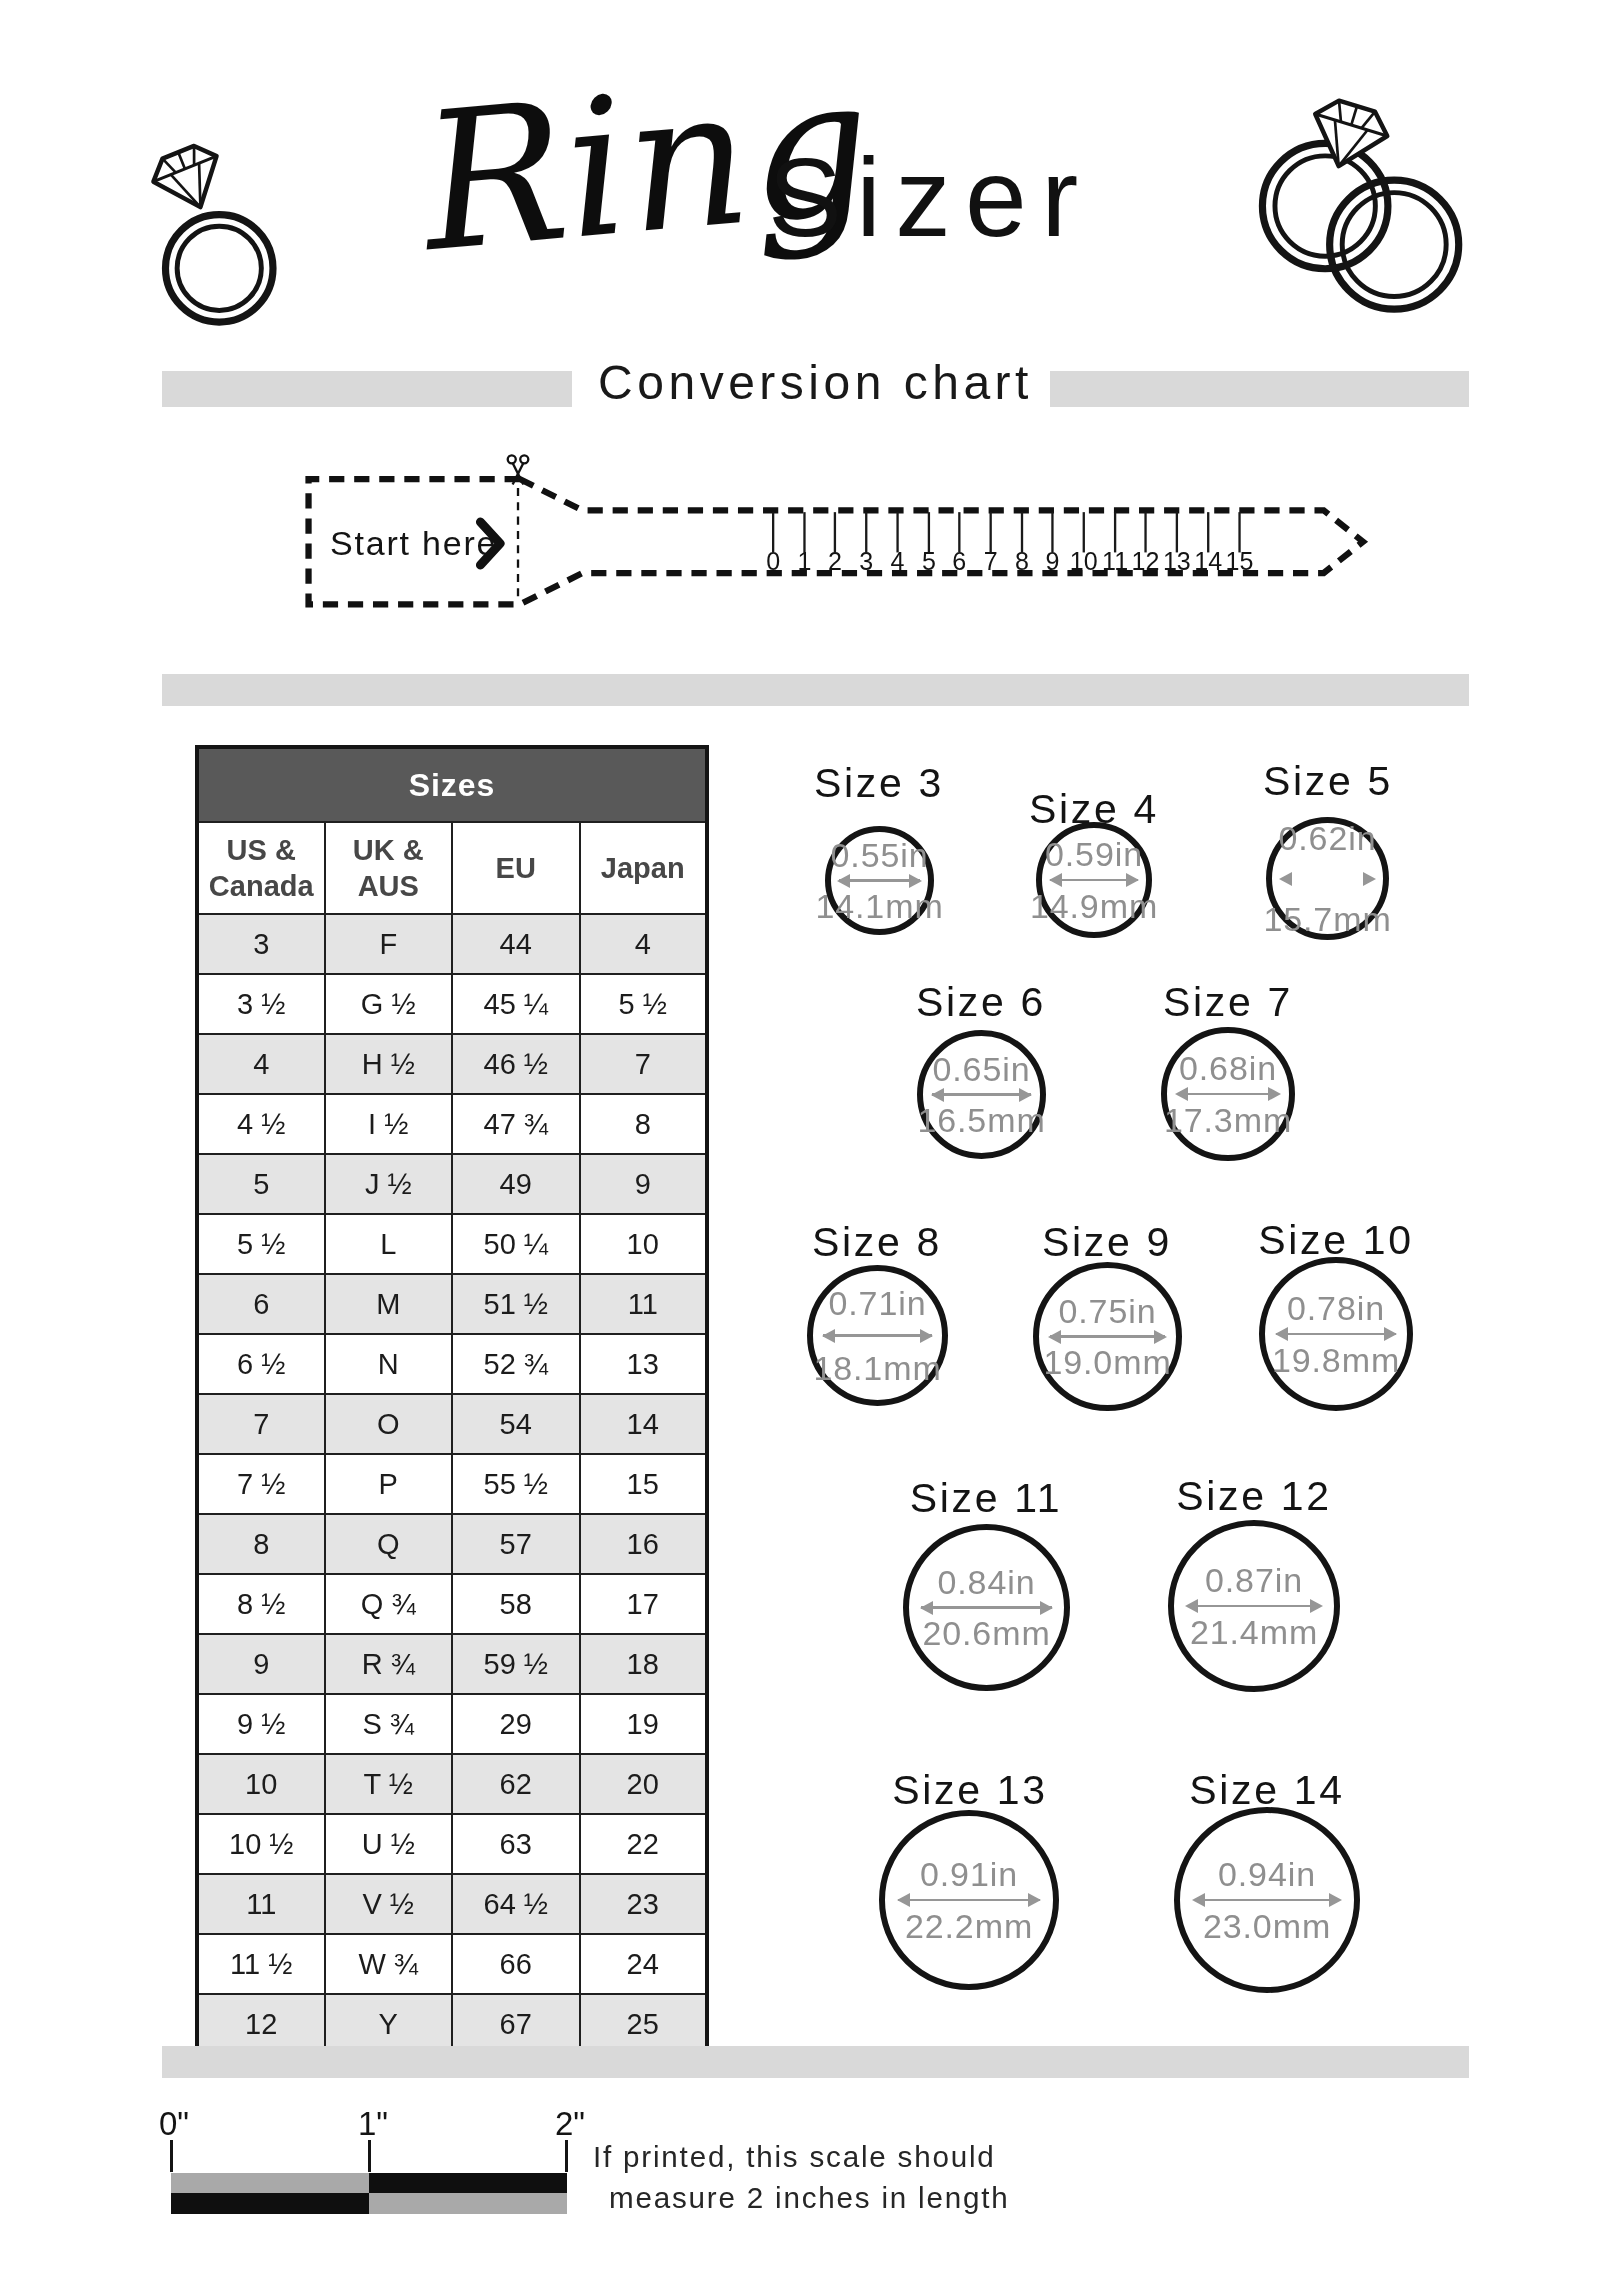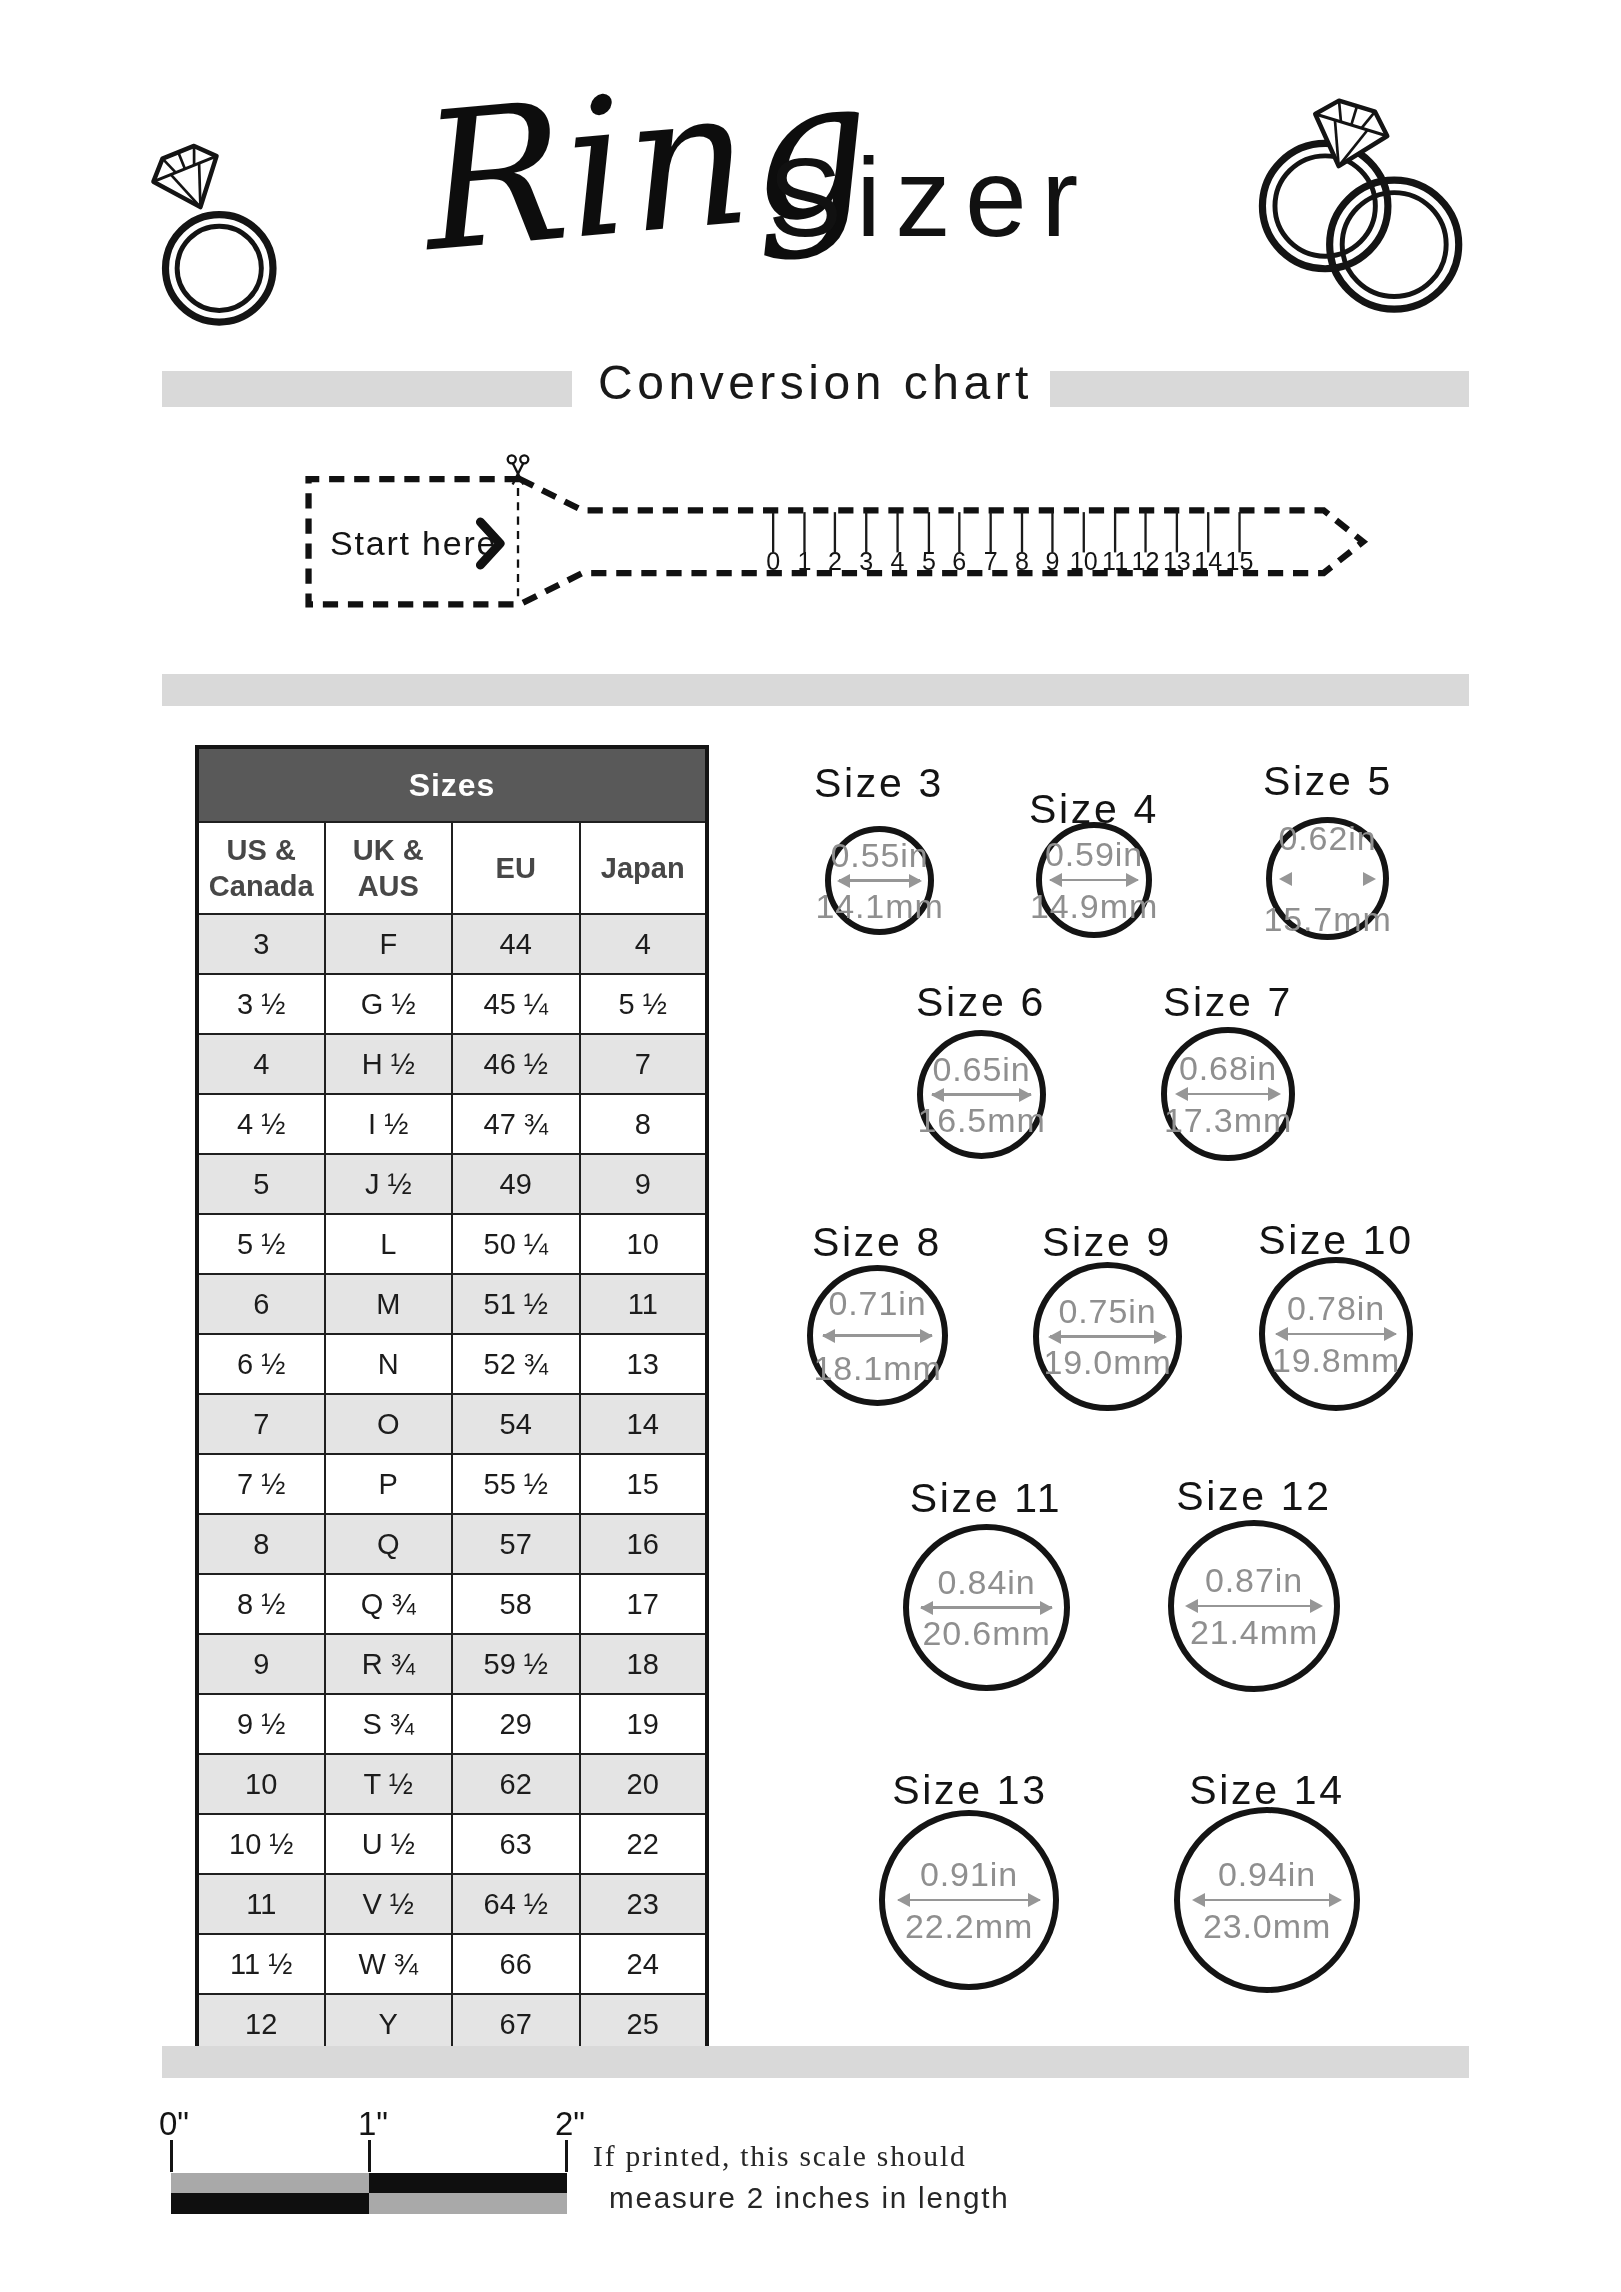--- a/index.html
+++ b/index.html
@@ -400,17 +400,17 @@
   <div class="scale-label" style="left:159px;">0"</div>
   <div class="scale-label" style="left:358px;">1"</div>
   <div class="scale-label" style="left:555px;">2"</div>
   <div class="scale-tick" style="left:170px;"></div>
   <div class="scale-tick" style="left:368px;"></div>
   <div class="scale-tick" style="left:565px;"></div>
   <div class="bar-seg" style="left:171px;top:2173px;width:198px;background:#a9a9a9;"></div>
   <div class="bar-seg" style="left:369px;top:2173px;width:198px;background:#0f0f0f;"></div>
   <div class="bar-seg" style="left:171px;top:2193px;width:198px;background:#0f0f0f;"></div>
   <div class="bar-seg" style="left:369px;top:2193px;width:198px;background:#a9a9a9;"></div>
-  <div class="note-line" style="left:593px;top:2142px;font-family:Liberation Serif, serif;">If printed, this scale should</div>
+  <div class="note-line" style="left:593px;top:2142px;">If printed, this scale should</div>
   <div class="note-line" style="left:609px;top:2183px;">measure 2 inches in length</div>
 
 </div>
 
 
 </body></html>

